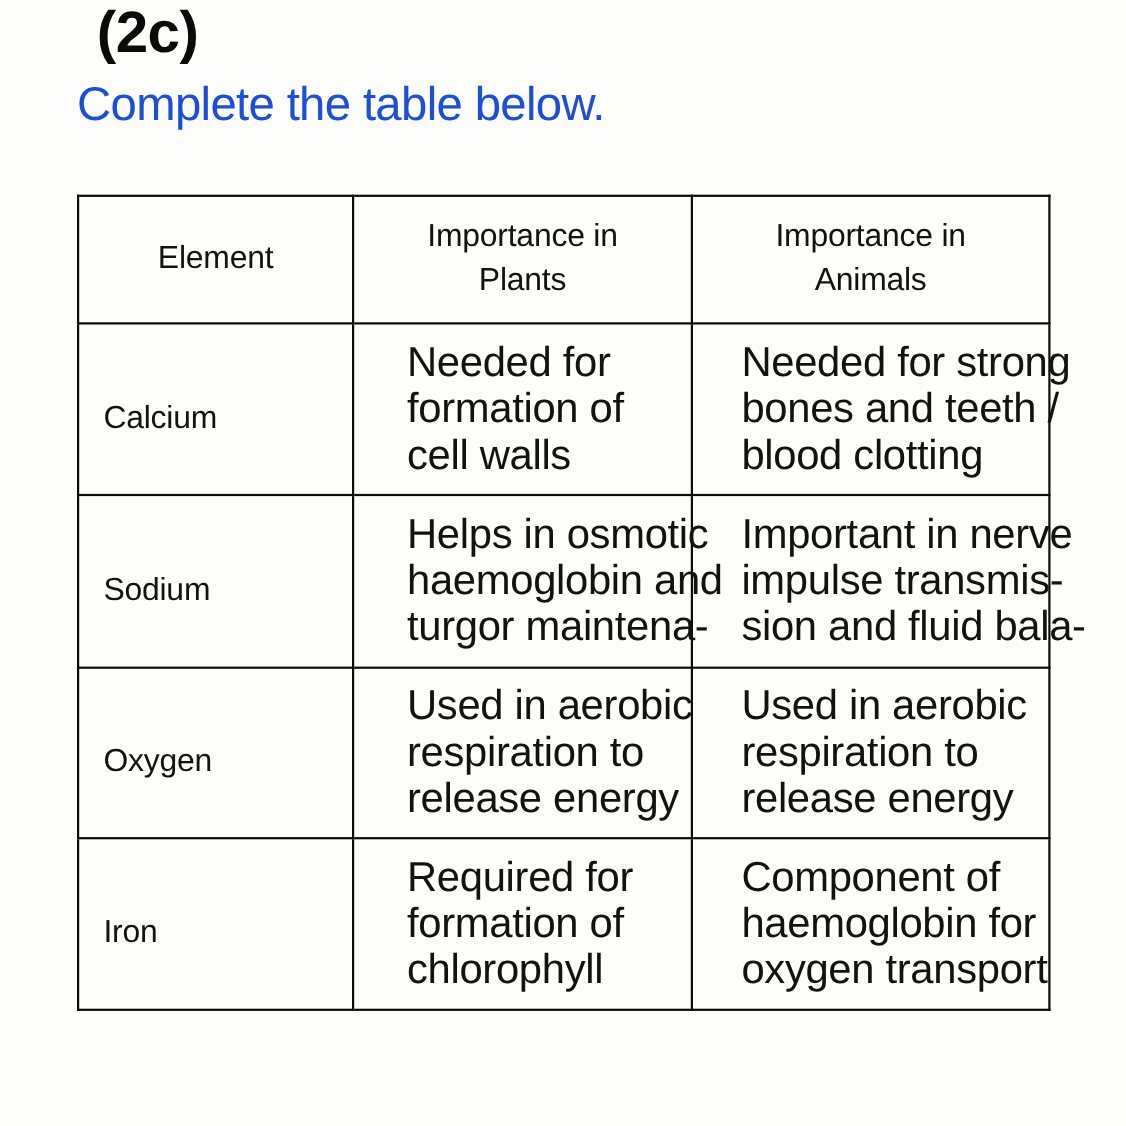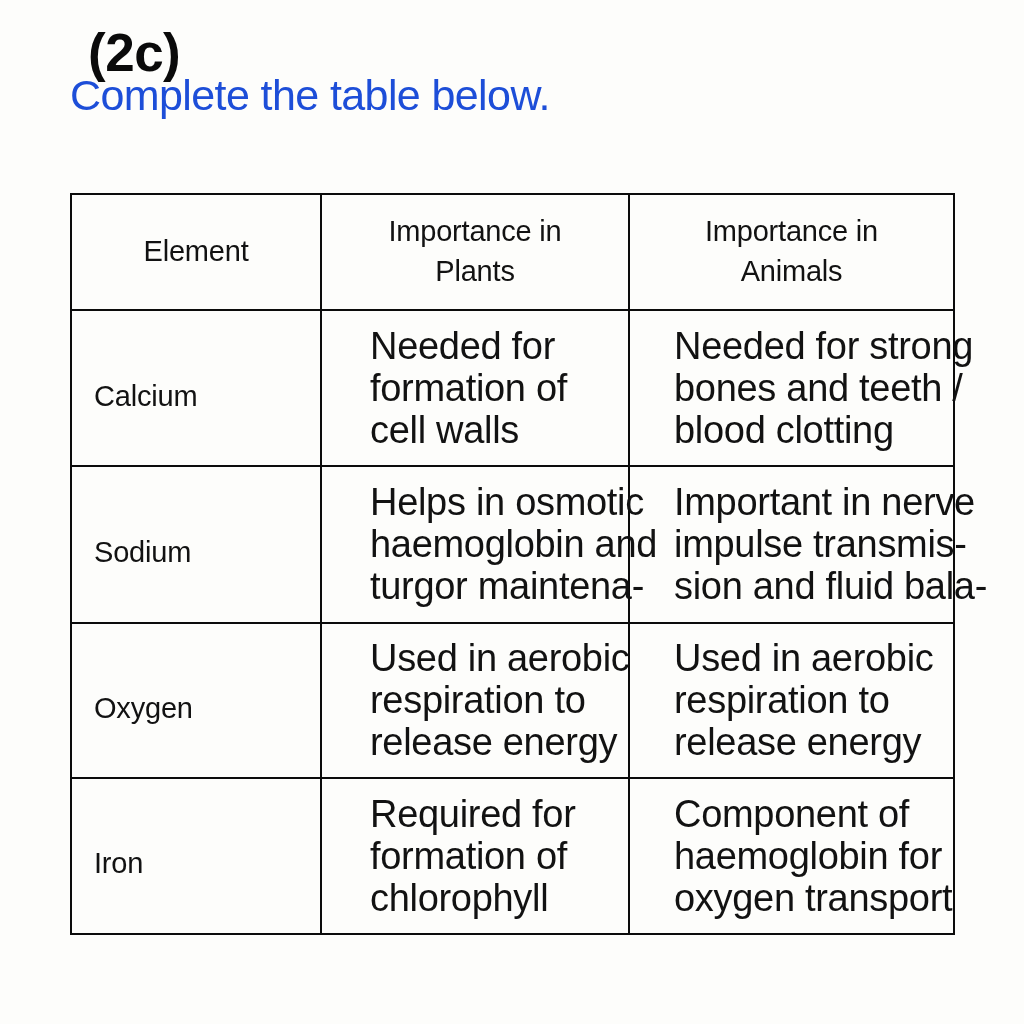--- a/index.html
+++ b/index.html
@@ -25,39 +25,38 @@
   .q-number {
     position: absolute;
     left: 88px;
     top: 2px;
     font-size: 53px;
     font-weight: 700;
     letter-spacing: -0.5px;
     line-height: 1.05;
     color: #0a0a0a;
     white-space: nowrap;
-    margin-top: 23px;
   }
   .q-prompt {
     position: absolute;
     left: 70px;
     top: 72px;
     font-size: 43px;
     font-weight: 400;
     letter-spacing: -0.6px;
     line-height: 1.1;
     color: #1d4ed8;
     white-space: nowrap;
   }
 
   
   .table-wrap {
     position: absolute;
     left: 70px;
-    top: 193px;
+    top: 177px;
     width: 883px;
     height: 742px;
   }
   table.data-table {
     width: 883px;
     height: 742px;
     border-collapse: collapse;
     table-layout: fixed;
     background: #fdfdfb;
   }

